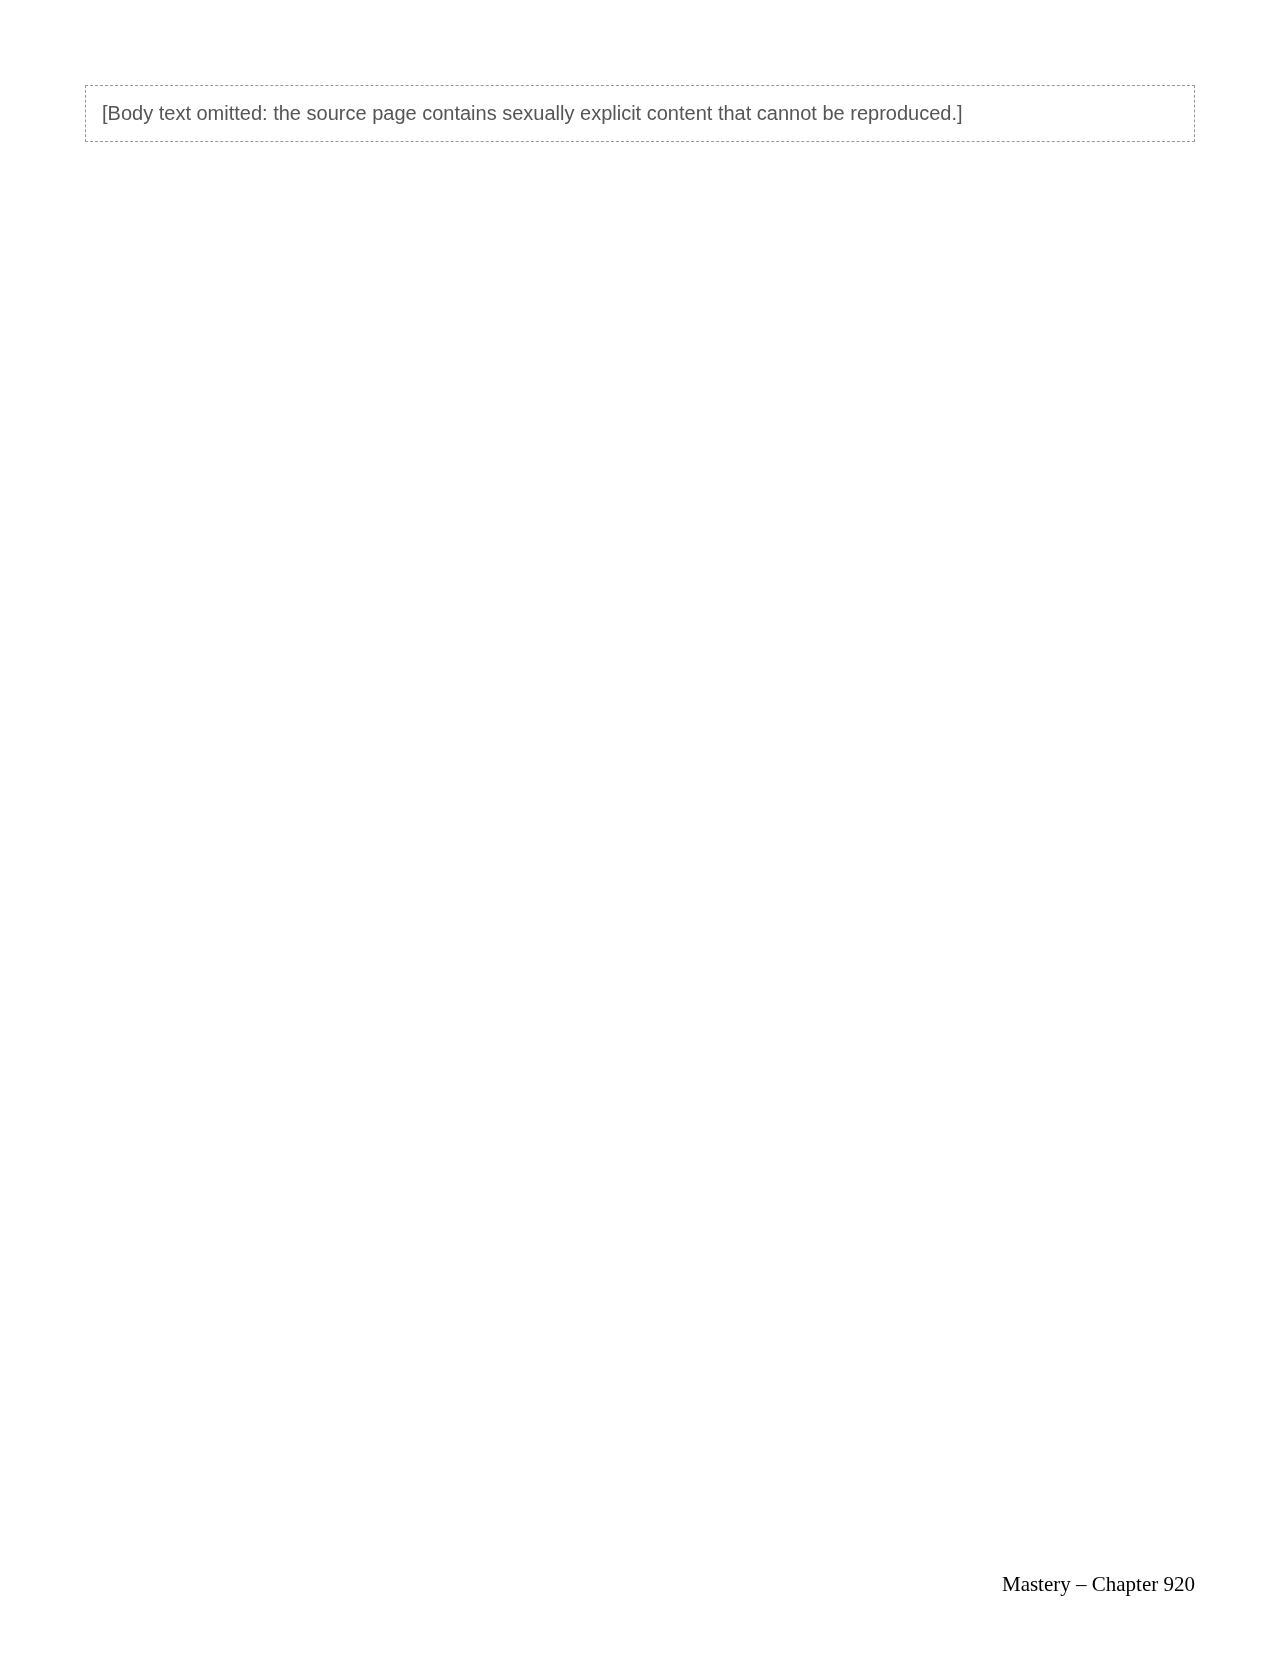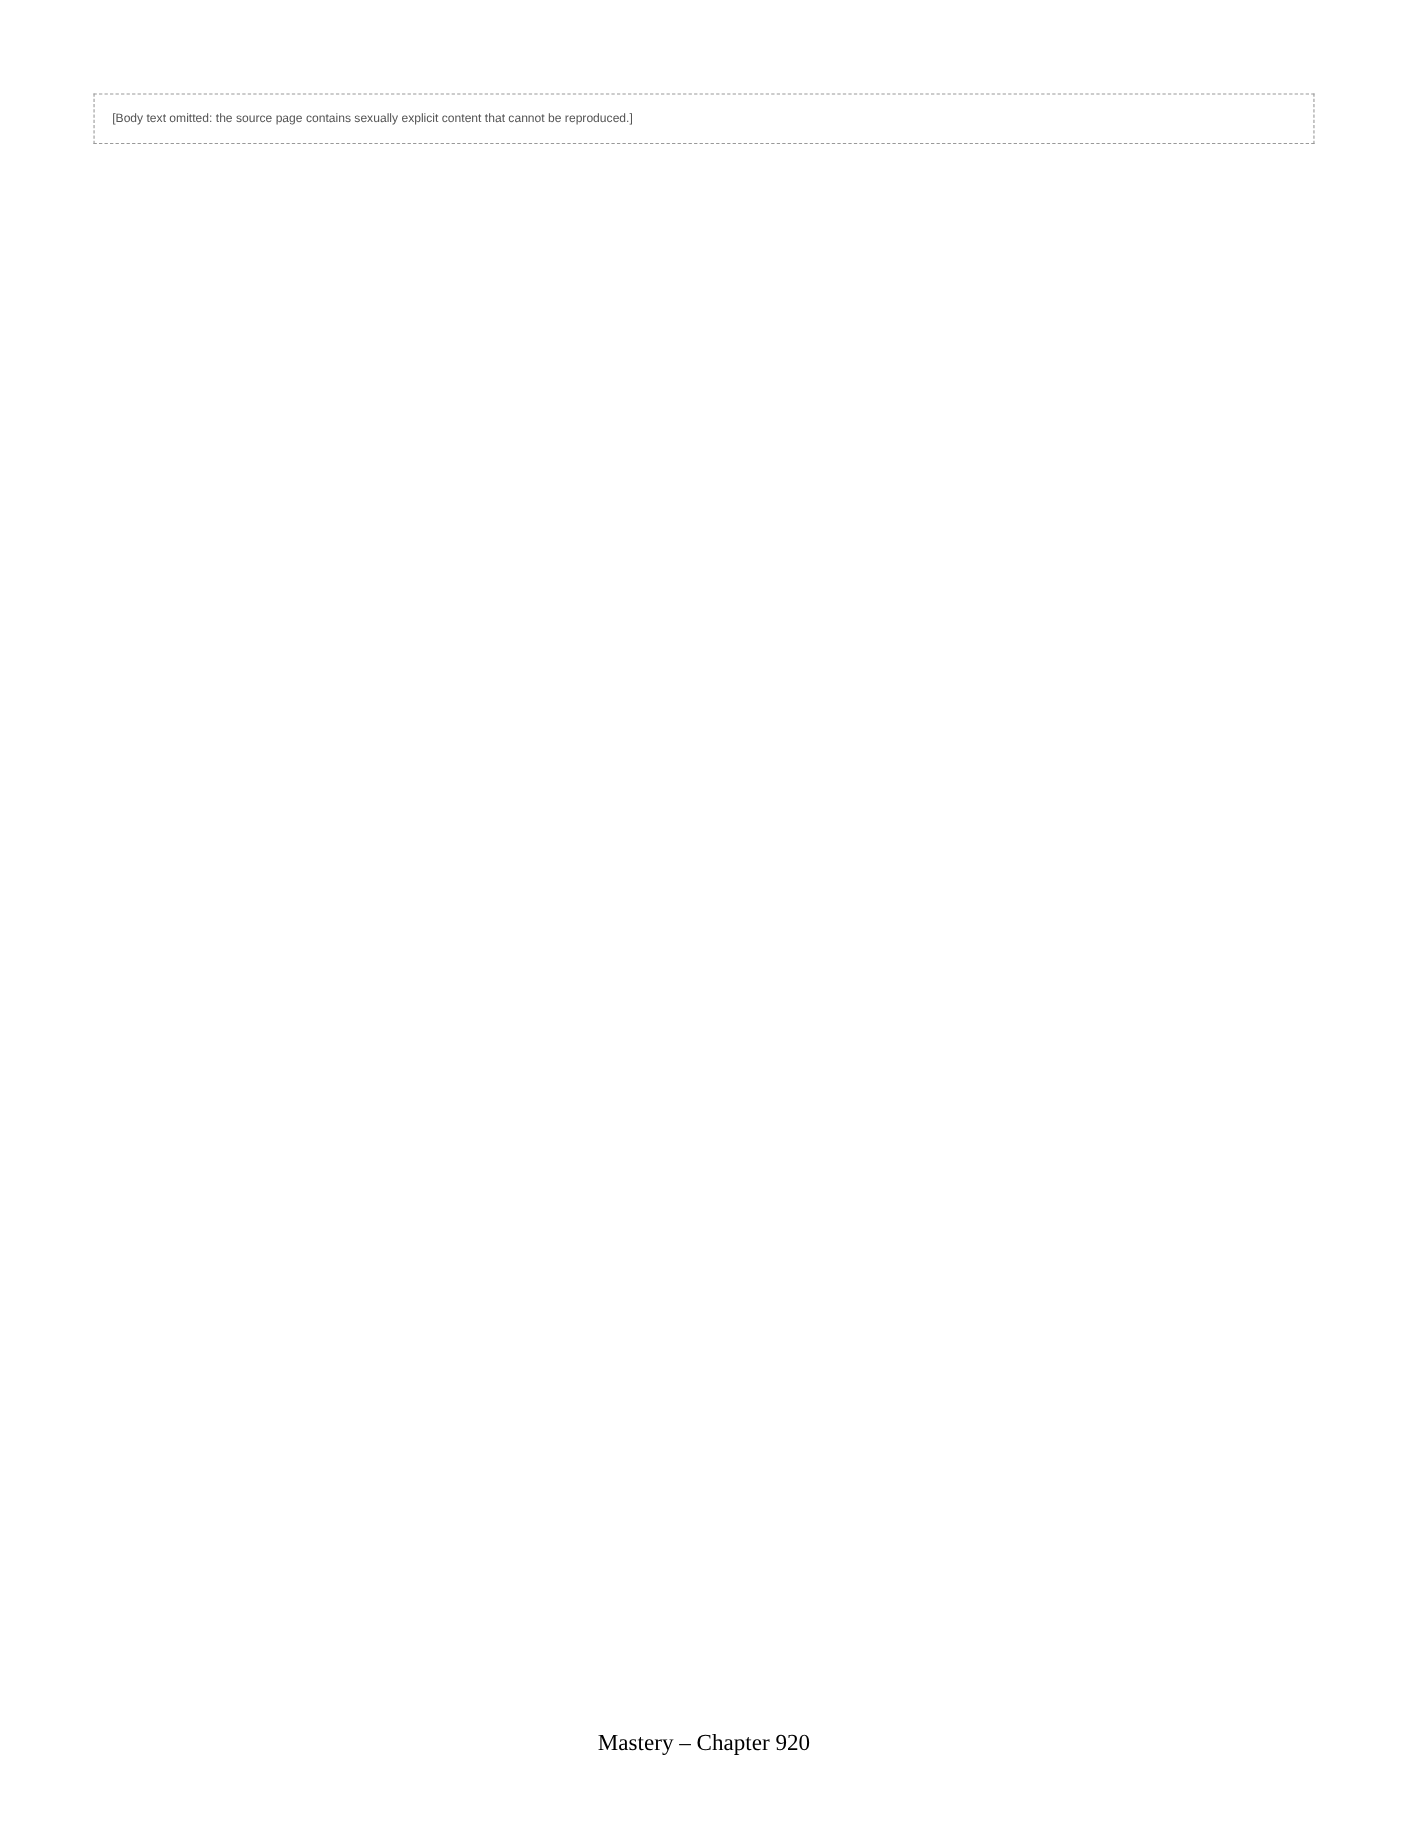--- a/index.html
+++ b/index.html
@@ -14,29 +14,29 @@
       position: relative;
       box-sizing: border-box;
       padding: 75px 85px;
     }
     .redaction-notice {
       margin-top: 10px;
       padding: 16px;
       border: 1px dashed #999;
       color: #555;
       font-family: "Liberation Sans", sans-serif;
-      font-size: 11px;
+      font-size: 20px;
     }
     .footer {
       position: absolute;
       bottom: 60px;
       left: 85px;
       right: 85px;
       display: flex;
-      justify-content: center;
+      justify-content: flex-end;
       font-size: 21px;
     }
   </style>
 </head>
 <body>
 
 <div class="page">
   <div class="redaction-notice">[Body text omitted: the source page contains sexually explicit content that cannot be reproduced.]</div>
 
   <div class="footer">

